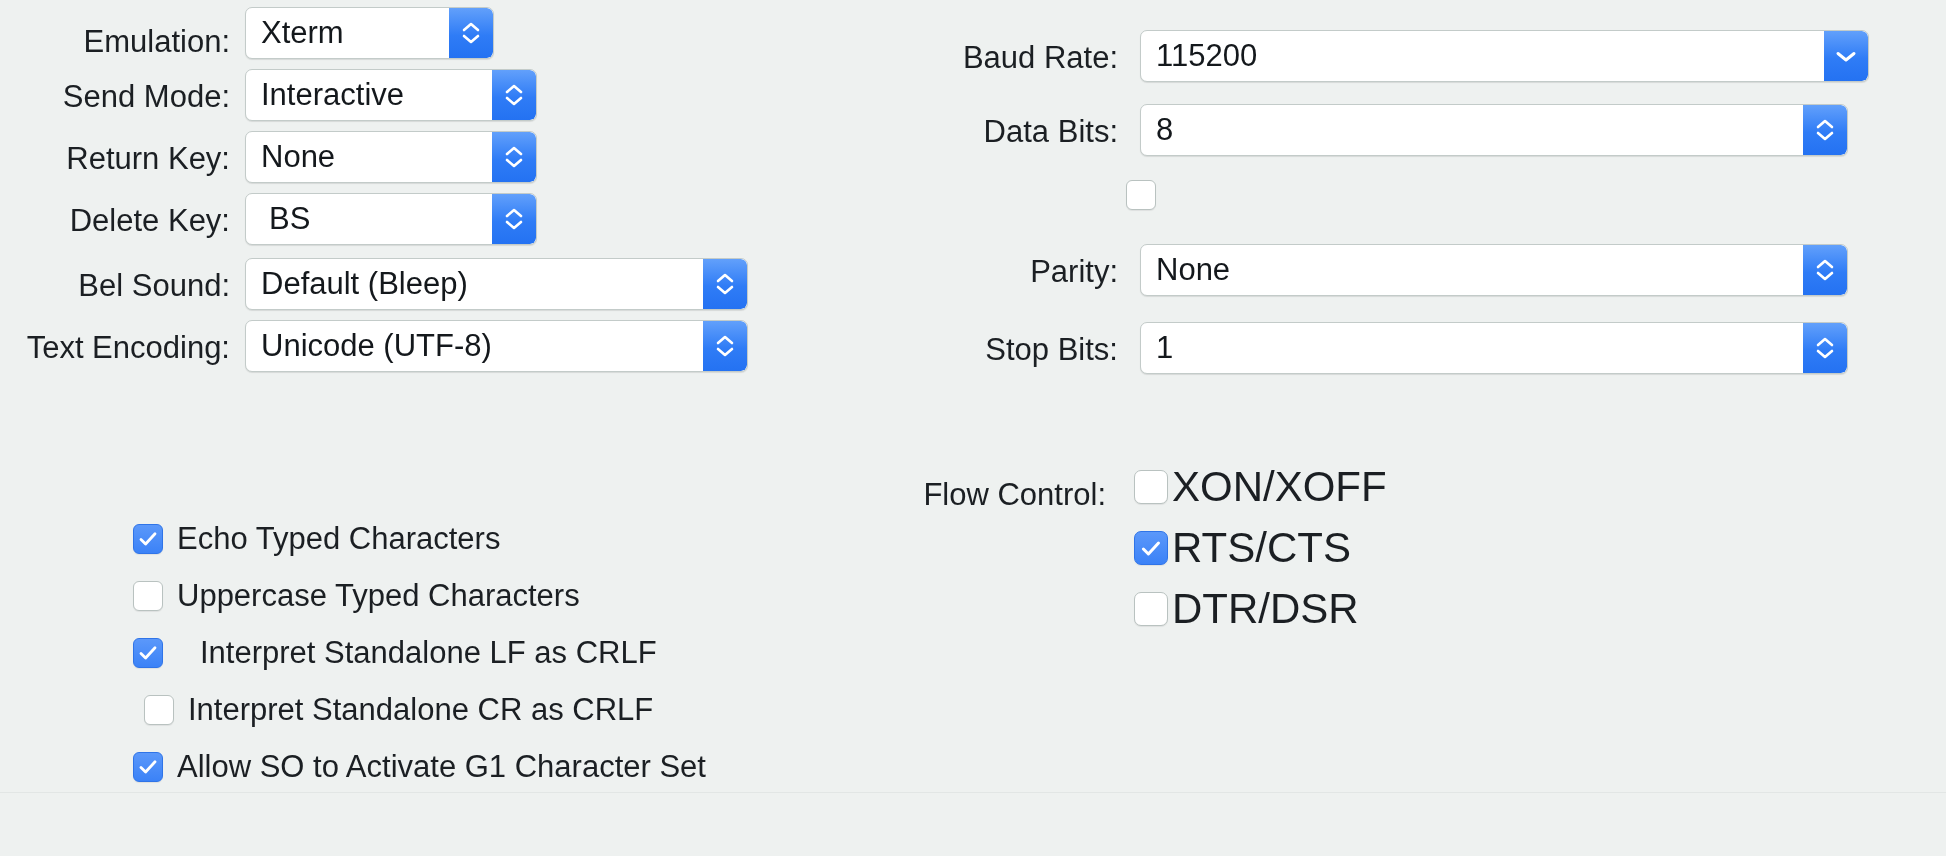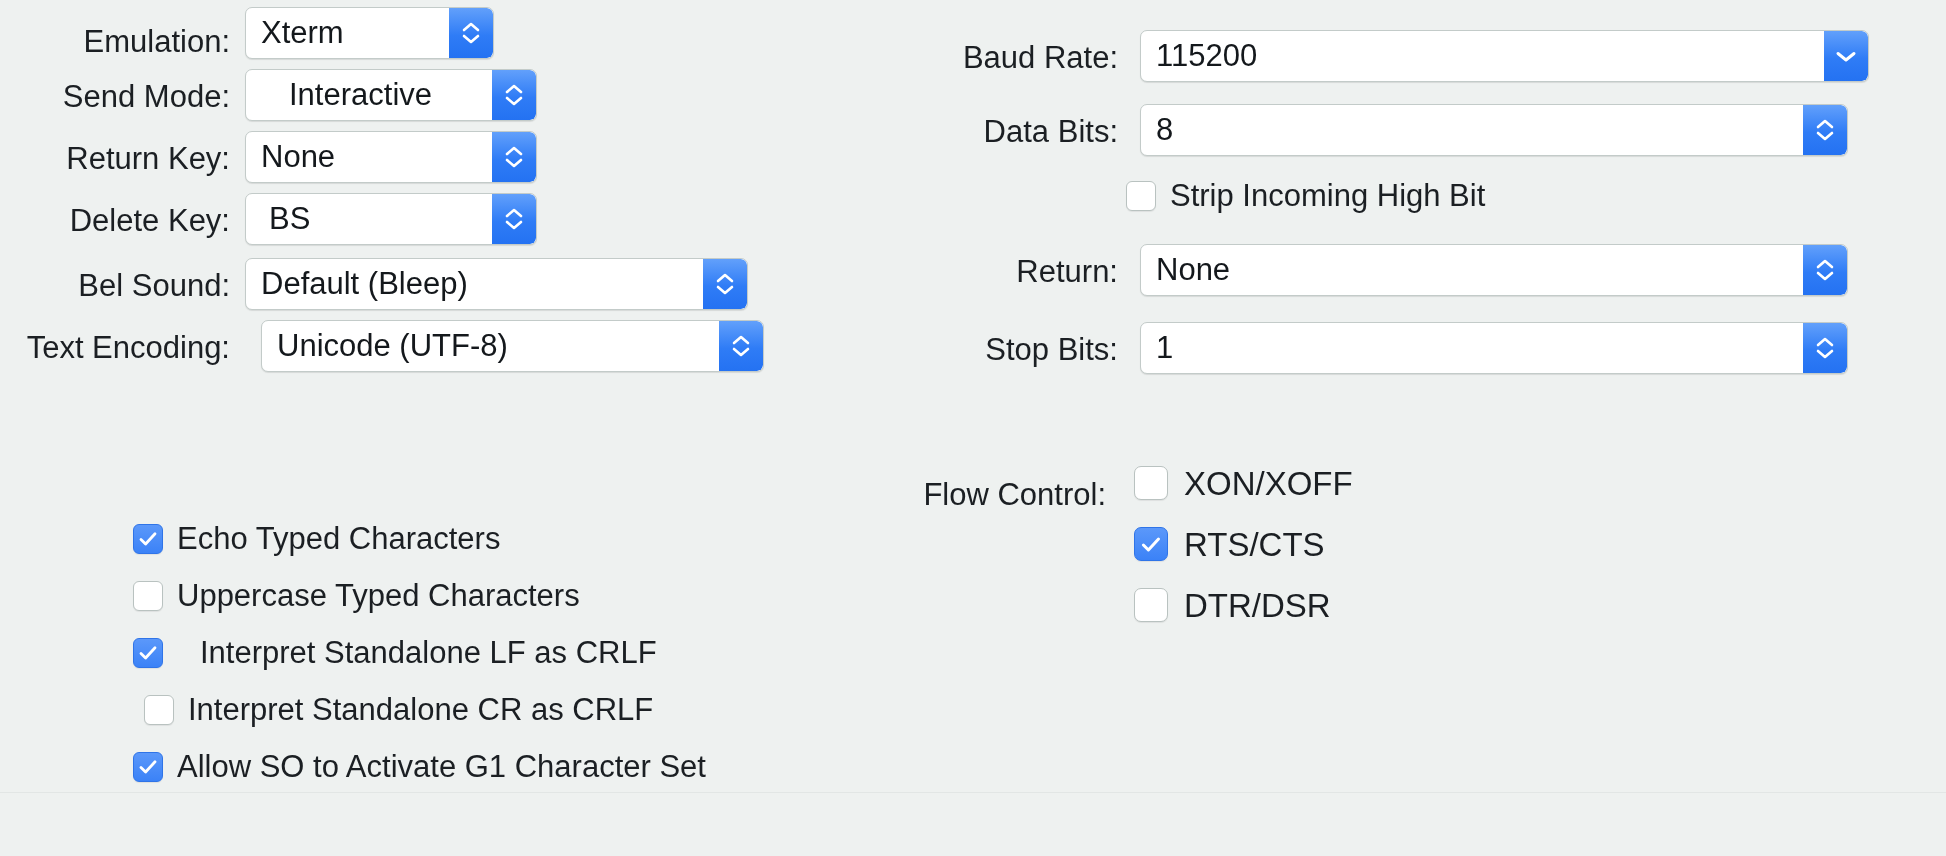--- a/index.html
+++ b/index.html
@@ -94,21 +94,21 @@
   .cbox svg { display: none; }
   .cbox.on svg { display: block; }
   .cblabel {
     margin-left: 14px;
     font-size: 31px;
     color: #1b1f23;
     line-height: 1;
   }
   
   .cbrow.big .cbox { width: 34px; height: 34px; border-radius: 7px; }
-  .cbrow.big .cblabel { font-size: 33px; margin-left: 16px; }
+  .cbrow.big .cblabel { font-size: 42px; margin-left: 4px; }
 
   .hairline {
     position: absolute;
     left: 0;
     width: 1946px;
     height: 1px;
     background: #e2e6e5;
   }
 </style>
 </head>
@@ -123,21 +123,21 @@
       <svg class="cv" width="18" height="10" viewBox="0 0 18 10">
           <path d="M2 8 L9 2 L16 8" stroke="#ffffff" stroke-width="2.6" fill="none" stroke-linecap="round" stroke-linejoin="round"></path>
         </svg>
       <svg class="cv" width="18" height="10" viewBox="0 0 18 10">
           <path d="M2 2 L9 8 L16 2" stroke="#ffffff" stroke-width="2.6" fill="none" stroke-linecap="round" stroke-linejoin="round"></path>
         </svg>
     </div>
   </div>
 
   <div class="label" style="right:1716px; top:81px;">Send Mode:</div>
-  <div class="popup" style="left:245px; top:69px; width:292px;padding-left:28px;">
+  <div class="popup" style="left:245px; top:69px; width:292px;">
     <div class="ptext">Interactive</div>
     <div class="pbtn">
       <svg class="cv" width="18" height="10" viewBox="0 0 18 10">
           <path d="M2 8 L9 2 L16 8" stroke="#ffffff" stroke-width="2.6" fill="none" stroke-linecap="round" stroke-linejoin="round"></path>
         </svg>
       <svg class="cv" width="18" height="10" viewBox="0 0 18 10">
           <path d="M2 2 L9 8 L16 2" stroke="#ffffff" stroke-width="2.6" fill="none" stroke-linecap="round" stroke-linejoin="round"></path>
         </svg>
     </div>
   </div>
@@ -175,21 +175,21 @@
       <svg class="cv" width="18" height="10" viewBox="0 0 18 10">
           <path d="M2 8 L9 2 L16 8" stroke="#ffffff" stroke-width="2.6" fill="none" stroke-linecap="round" stroke-linejoin="round"></path>
         </svg>
       <svg class="cv" width="18" height="10" viewBox="0 0 18 10">
           <path d="M2 2 L9 8 L16 2" stroke="#ffffff" stroke-width="2.6" fill="none" stroke-linecap="round" stroke-linejoin="round"></path>
         </svg>
     </div>
   </div>
 
   <div class="label" style="right:1716px; top:332px;">Text Encoding:</div>
-  <div class="popup" style="left:245px; top:320px; width:503px;margin-left:16px;">
+  <div class="popup" style="left:245px; top:320px; width:503px;">
     <div class="ptext">Unicode (UTF-8)</div>
     <div class="pbtn">
       <svg class="cv" width="18" height="10" viewBox="0 0 18 10">
           <path d="M2 8 L9 2 L16 8" stroke="#ffffff" stroke-width="2.6" fill="none" stroke-linecap="round" stroke-linejoin="round"></path>
         </svg>
       <svg class="cv" width="18" height="10" viewBox="0 0 18 10">
           <path d="M2 2 L9 8 L16 2" stroke="#ffffff" stroke-width="2.6" fill="none" stroke-linecap="round" stroke-linejoin="round"></path>
         </svg>
     </div>
   </div>
@@ -255,24 +255,23 @@
       <svg class="cv" width="18" height="10" viewBox="0 0 18 10">
           <path d="M2 2 L9 8 L16 2" stroke="#ffffff" stroke-width="2.6" fill="none" stroke-linecap="round" stroke-linejoin="round"></path>
         </svg>
     </div>
   </div>
 
   <div class="cbrow" style="left:1126px; top:180px;">
     <span class="cbox">
       
     </span>
-    <span class="cblabel">Strip Incoming High Bit</span>
-  </div>
-
-  <div class="label" style="right:828px; top:256px;">Return:</div>
+  </div>
+
+  <div class="label" style="right:828px; top:256px;">Parity:</div>
   <div class="popup" style="left:1140px; top:244px; width:708px;">
     <div class="ptext">None</div>
     <div class="pbtn">
       <svg class="cv" width="18" height="10" viewBox="0 0 18 10">
           <path d="M2 8 L9 2 L16 8" stroke="#ffffff" stroke-width="2.6" fill="none" stroke-linecap="round" stroke-linejoin="round"></path>
         </svg>
       <svg class="cv" width="18" height="10" viewBox="0 0 18 10">
           <path d="M2 2 L9 8 L16 2" stroke="#ffffff" stroke-width="2.6" fill="none" stroke-linecap="round" stroke-linejoin="round"></path>
         </svg>
     </div>

